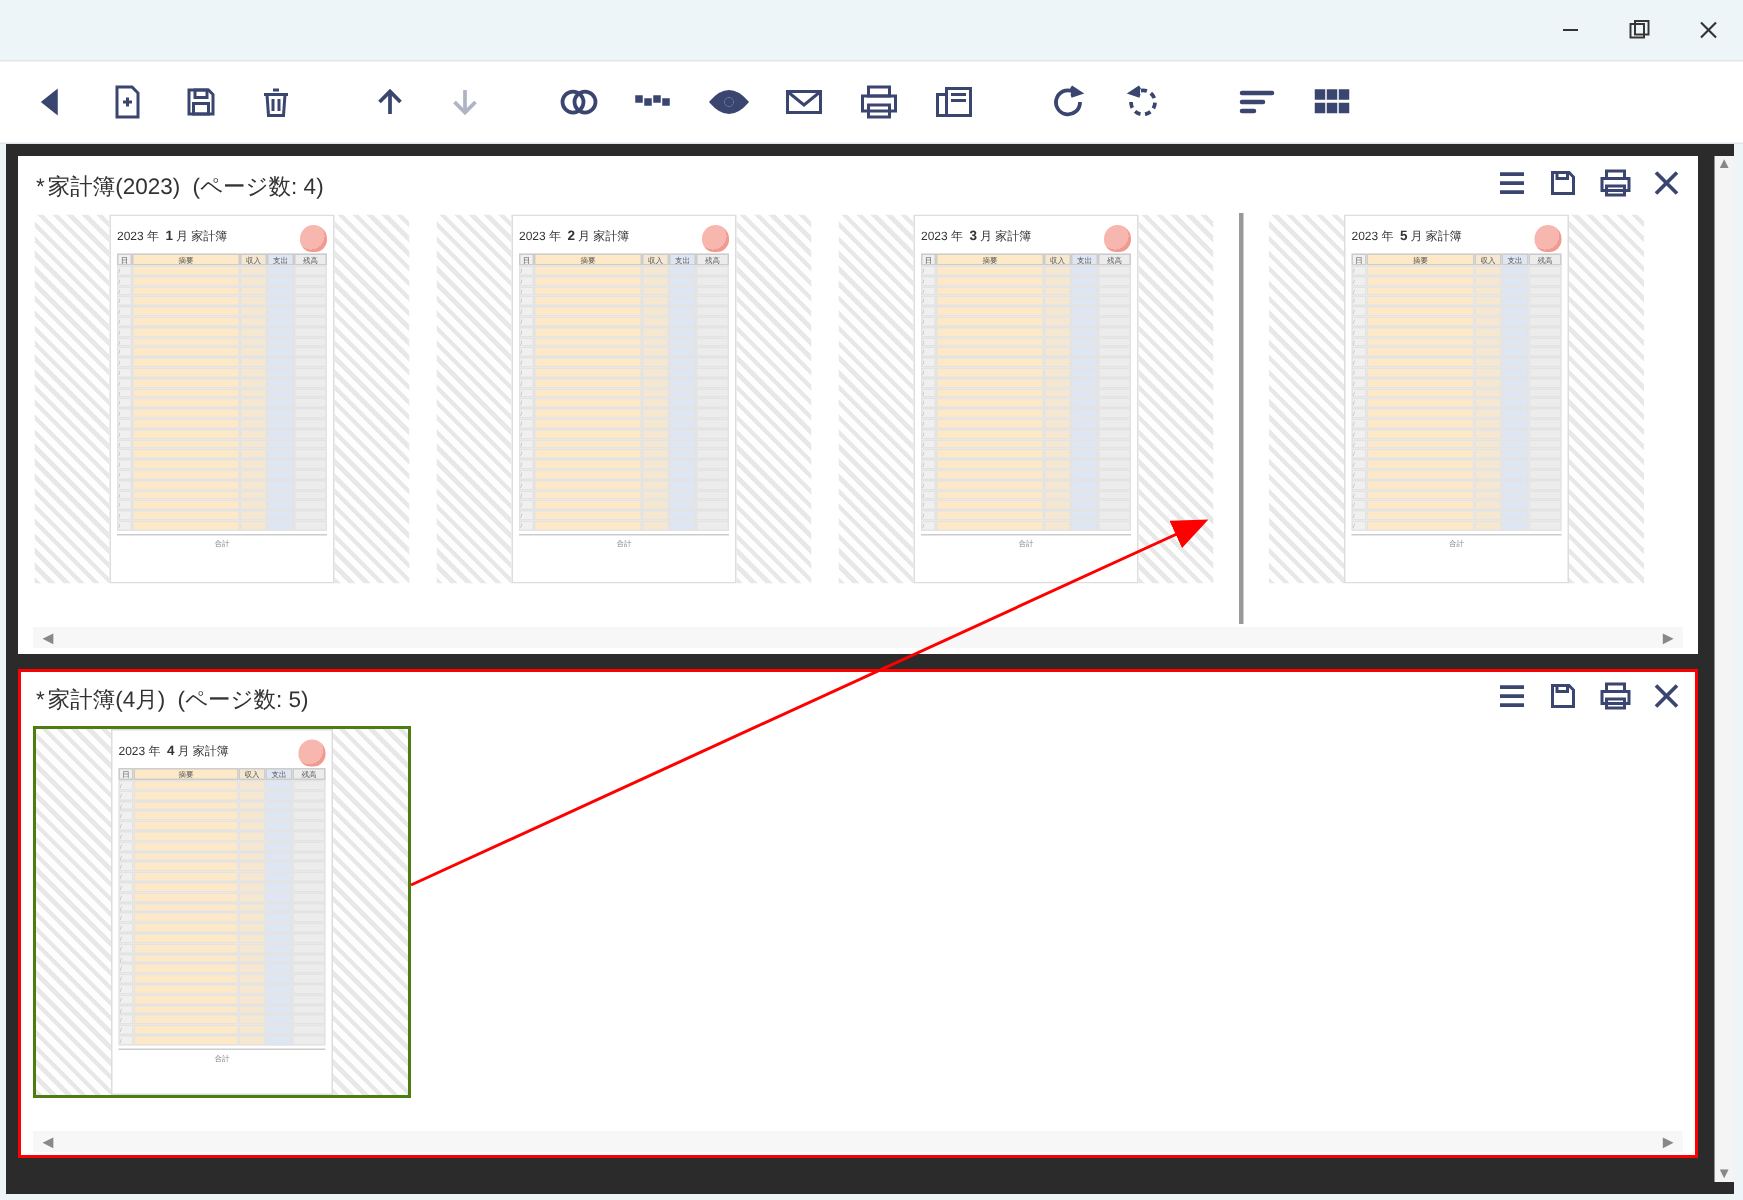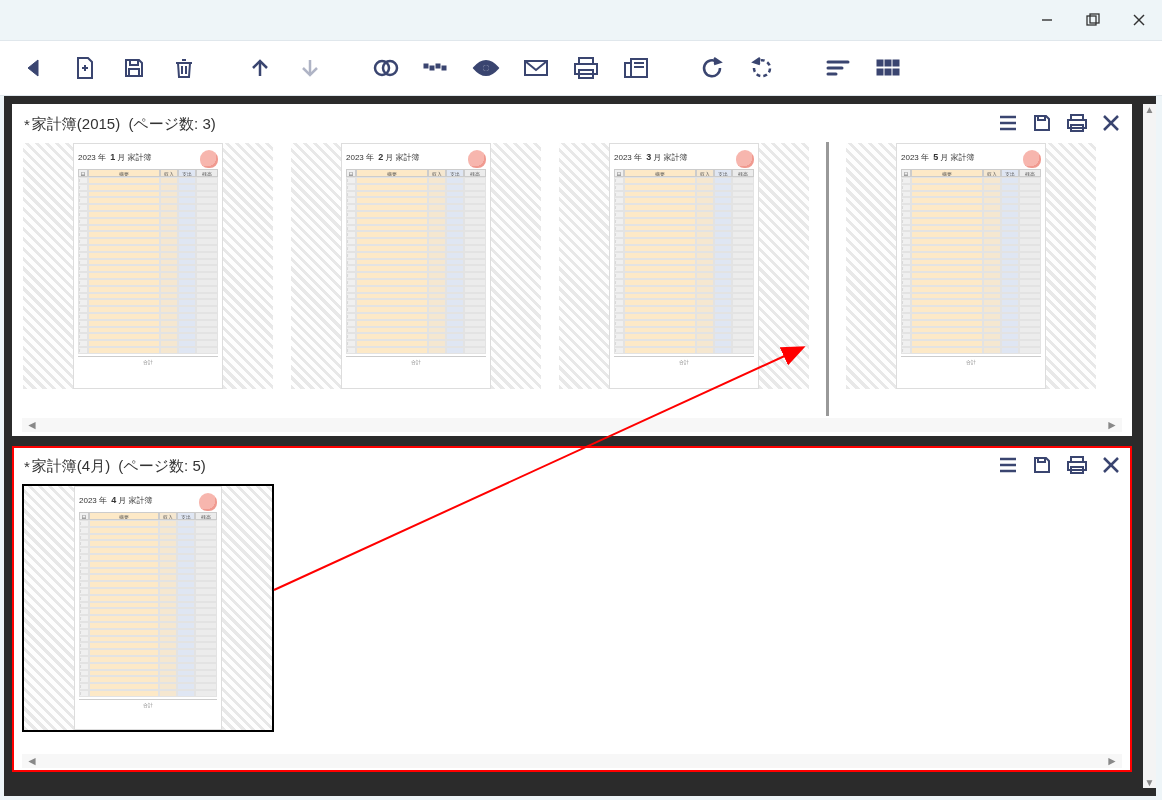--- a/index.html
+++ b/index.html
@@ -113,21 +113,21 @@
 
   .thumb-wrap {
     width: 252px;
     height: 248px;
     position: relative;
     border: 1px solid transparent;
     overflow:hidden;
     display:flex;
     align-items:stretch;
   }
-  .thumb-wrap.selected { border: 2px solid #000000; }
+  .thumb-wrap.selected { border: 2px solid #4d7c0f; }
   .hatched {
     width: 50px;
     height: 100%;
     background:
       repeating-linear-gradient(45deg, #e8e8e8 0 3px, #fefefe 3px 7px);
   }
   .page-mini {
     flex: 1;
     background: #fff;
     border: 1px solid #ddd;
@@ -360,23 +360,23 @@
 
   <div class="vscroll">
     <span>▲</span>
       <span>▼</span>
   </div>
 
   <div class="doc-panel first" style="width:1120px;">
     <div class="doc-header">
       <div class="title">
         <span>*</span>
-        <span>家計簿(2015)</span>
+        <span>家計簿(2023)</span>
         <span>&nbsp;</span>
-        <span>(ページ数: 3)</span>
+        <span>(ページ数: 4)</span>
       </div>
       <div class="hdr-actions">
         <span><svg width="20" height="18" stroke-width="2.5">
               <line x1="2" y1="3" x2="18" y2="3"></line>
               <line x1="2" y1="9" x2="18" y2="9"></line>
               <line x1="2" y1="15" x2="18" y2="15"></line>
             </svg></span>
         <span><svg width="20" height="20" stroke-width="2">
               <path d="M3 3 h11 l3 3 v11 h-14 z"></path>
               <rect x="6" y="3" width="7" height="4"></rect>

